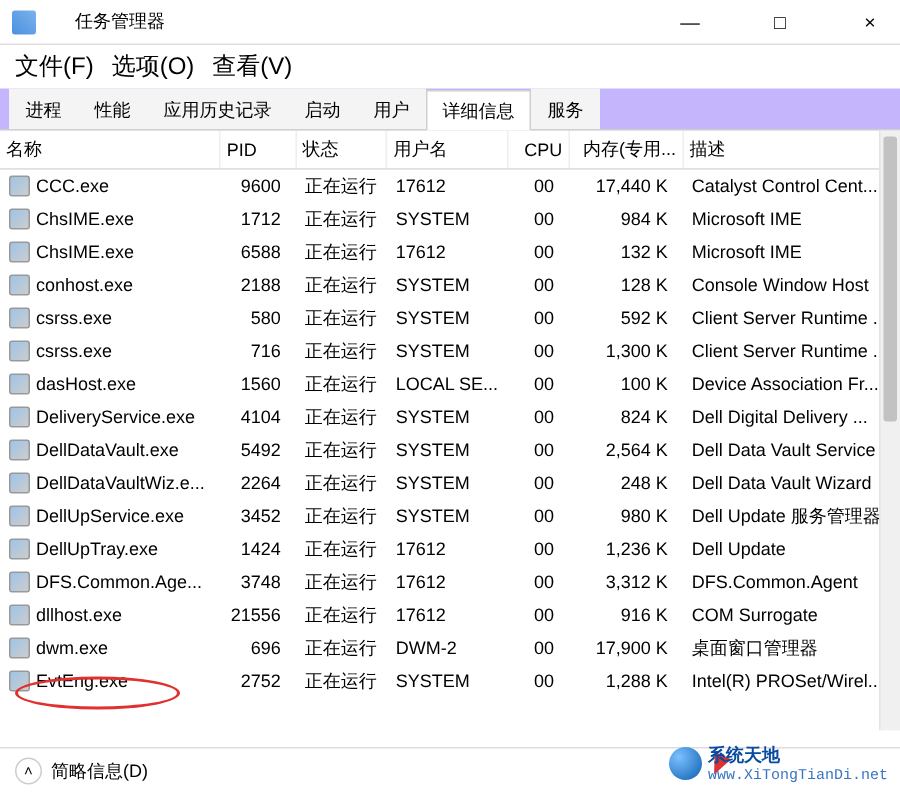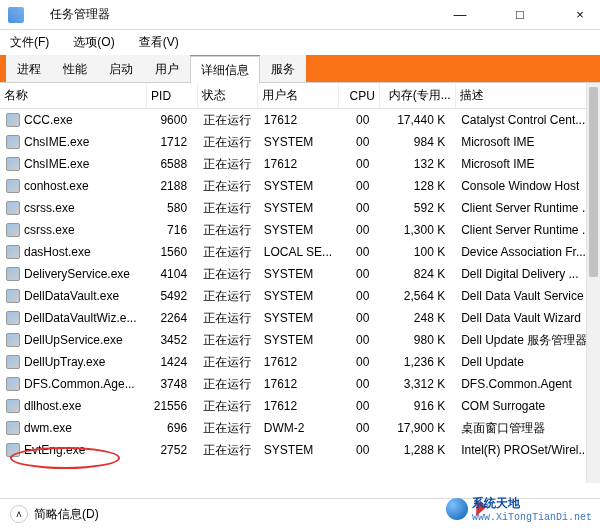--- a/index.html
+++ b/index.html
@@ -30,30 +30,30 @@
   }
   .titlebar .title { flex: 0 0 auto; }
   .titlebar .spacer { flex: 1; }
   .winbtn {
     width: 40px; height: 30px;
     display: flex; align-items: center; justify-content: center;
     font-size: 13px;
   }
   .menubar {
     display: flex;
-    gap: 24px;
+    gap: 12px;
     padding: 4px 10px;
-    font-size: 12px;
+    font-size: 16px;
   }
   .menubar span { cursor: default; }
   .tabs {
     display: flex;
     padding: 0 6px;
     border-bottom: 1px solid #d0d0d0;
-    background: #f97316;
+    background: #c4b5fd;
   }
   .tab {
     padding: 5px 10px 4px 10px;
     border: 1px solid transparent;
     border-bottom: none;
     font-size: 12px;
     background: #f4f4f4;
   }
   .tab.active {
     background: #fff;
@@ -182,20 +182,21 @@
 
 <div class="menubar">
   <span>文件(F)</span>
   <span>选项(O)</span>
   <span>查看(V)</span>
 </div>
 
 <div class="tabs" id="tabs">
     <div class="tab">进程</div>
     <div class="tab">性能</div>
+    <div class="tab">应用历史记录</div>
     <div class="tab">启动</div>
     <div class="tab">用户</div>
     <div class="tab active">详细信息</div>
     <div class="tab">服务</div>
   </div>
 
 <div class="table-wrap">
   <table>
     <thead>
       <tr>

